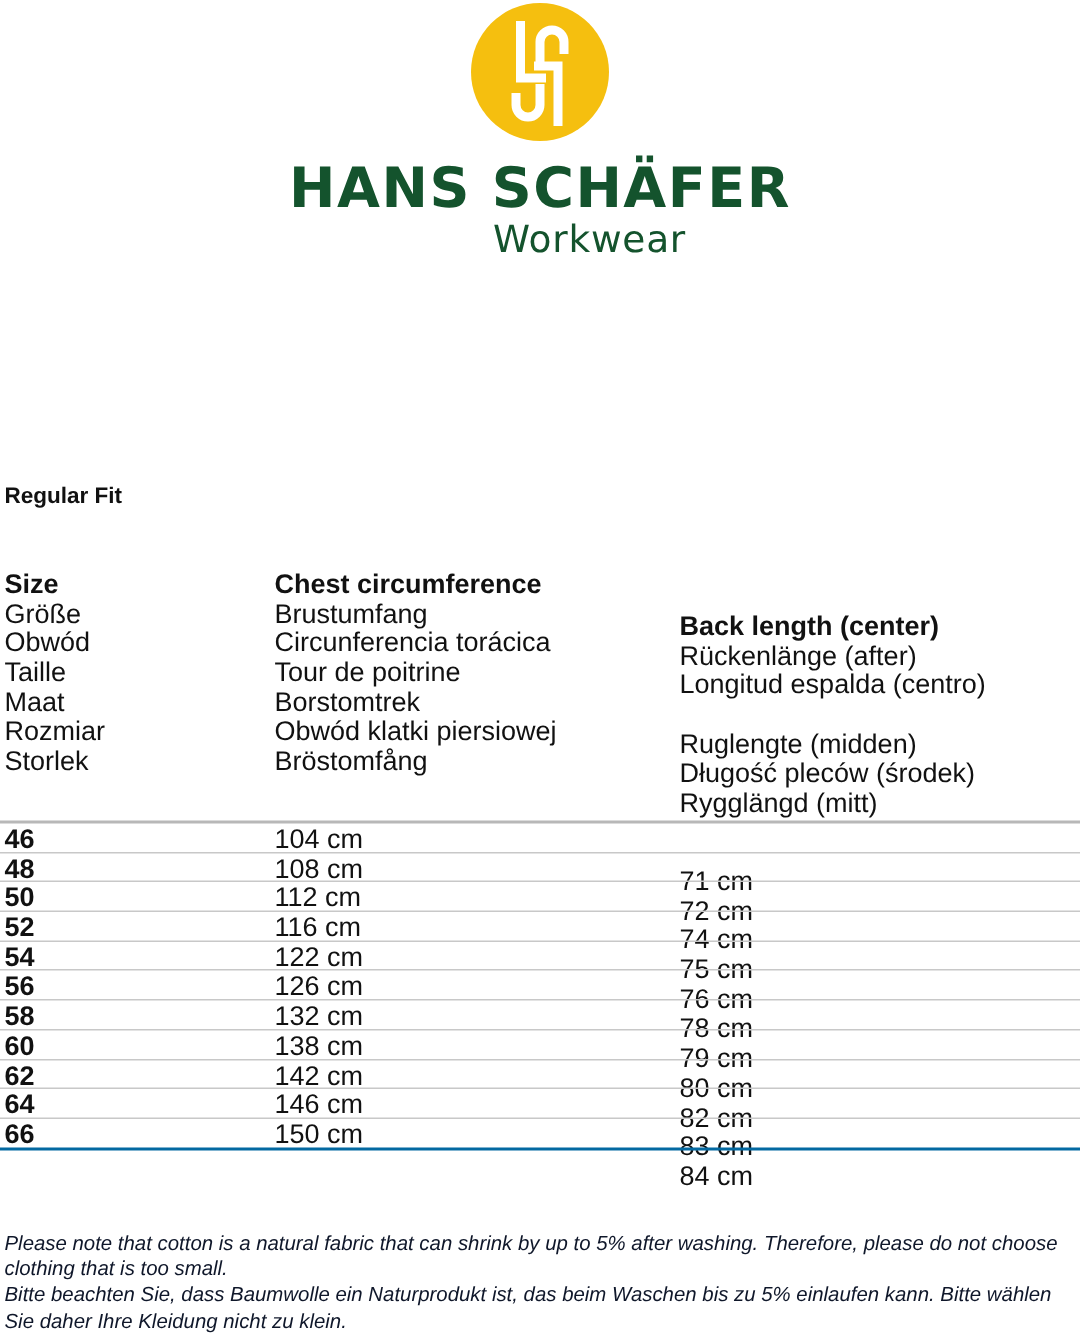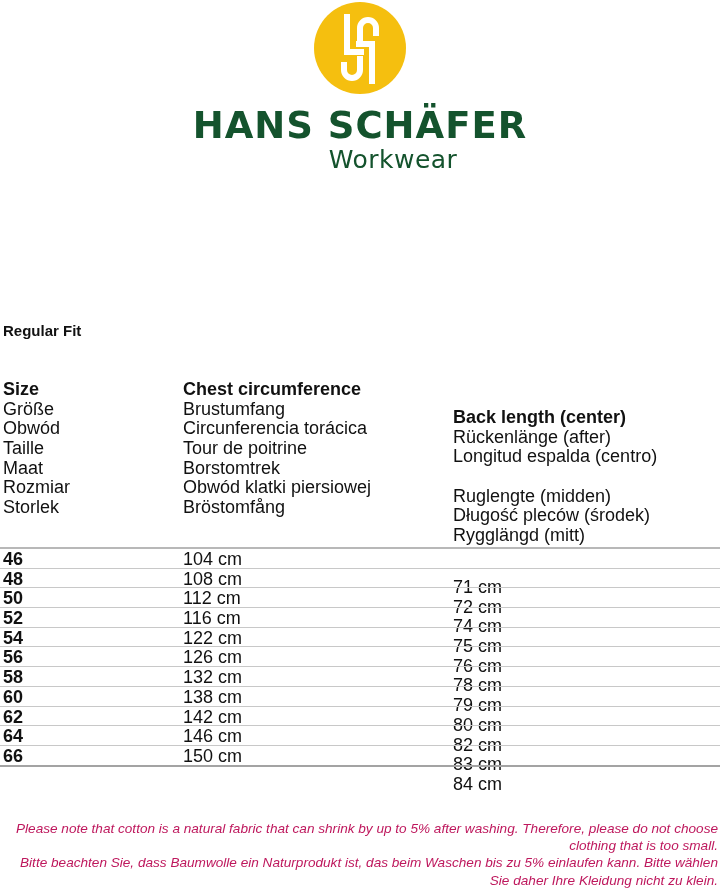--- a/index.html
+++ b/index.html
@@ -9,24 +9,24 @@
   .brand-name { top: 104px; font-family: "DejaVu Sans", sans-serif; font-weight: bold; font-size: 37px; letter-spacing: 1px; }
   .brand-sub { top: 145px; font-family: "DejaVu Sans", sans-serif; font-size: 25px; letter-spacing: 0.5px; margin-left: 33px; }
   .fit { position: absolute; left: 3px; top: 322px; font-size: 15px; font-weight: bold; }
   .hdr { position: absolute; left: 0; top: 380px; width: 720px; }
   .hrow { position: relative; height: 19.7px; font-size: 18px; line-height: 19.7px; text-align: right; }
   .hrow span { position: absolute; white-space: nowrap; }
   .hrow.bold { font-weight: bold; }
   .c1 { left: 3px; } .c2 { left: 183px; } .c3 { left: 453px; margin-top: 28px; }
   .tbl { position: absolute; left: 0; top: 547px; width: 720px; border-top: 2px solid #b8b8b8; }
   .trow { position: relative; height: 18.7px; border-bottom: 1px solid #c8c8c8; font-size: 18px; line-height: 20px; }
-  .trow:last-child { border-bottom: 2px solid #a3a3a3; }
+  .trow:last-child { border-bottom: 2px solid #0369a1; }
   .trow span { position: absolute; top: 0; white-space: nowrap; }
   .trow .c1 { font-weight: bold; }
-  .note { position: absolute; left: 3px; top: 820px; width: 715px; font-size: 13.6px; font-style: italic; line-height: 17.2px; color: #be185d; text-align: right; }
+  .note { position: absolute; left: 3px; top: 820px; width: 715px; font-size: 13.6px; font-style: italic; line-height: 17.2px; color: #0f172a; }
   .note p { margin: 0; }
 </style>
 </head>
 <body>
 
 <svg class="logo" viewBox="0 0 92 92">
   <circle cx="46" cy="46" r="46" fill="#f5bf0f"></circle>
   <g fill="none" stroke="#ffffff" stroke-width="6" stroke-linecap="butt">
     <path d="M33 12 V50 H50"></path>
     <path d="M58 82 V42 H42"></path>

